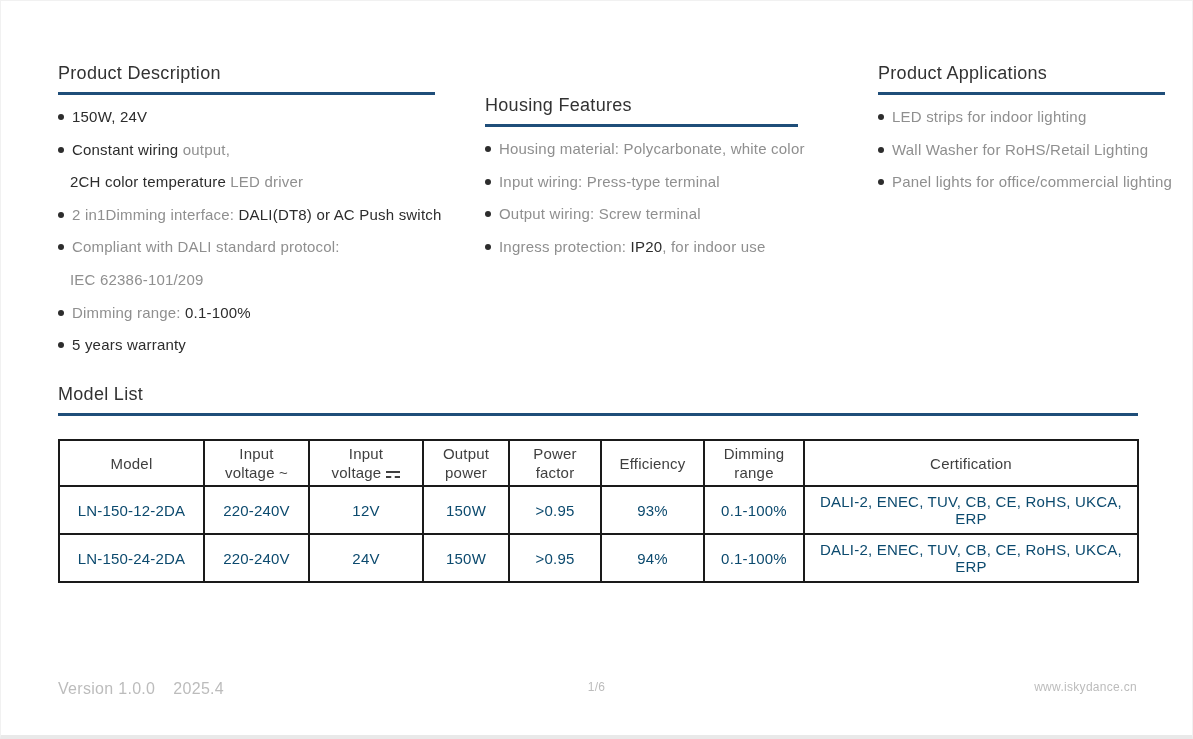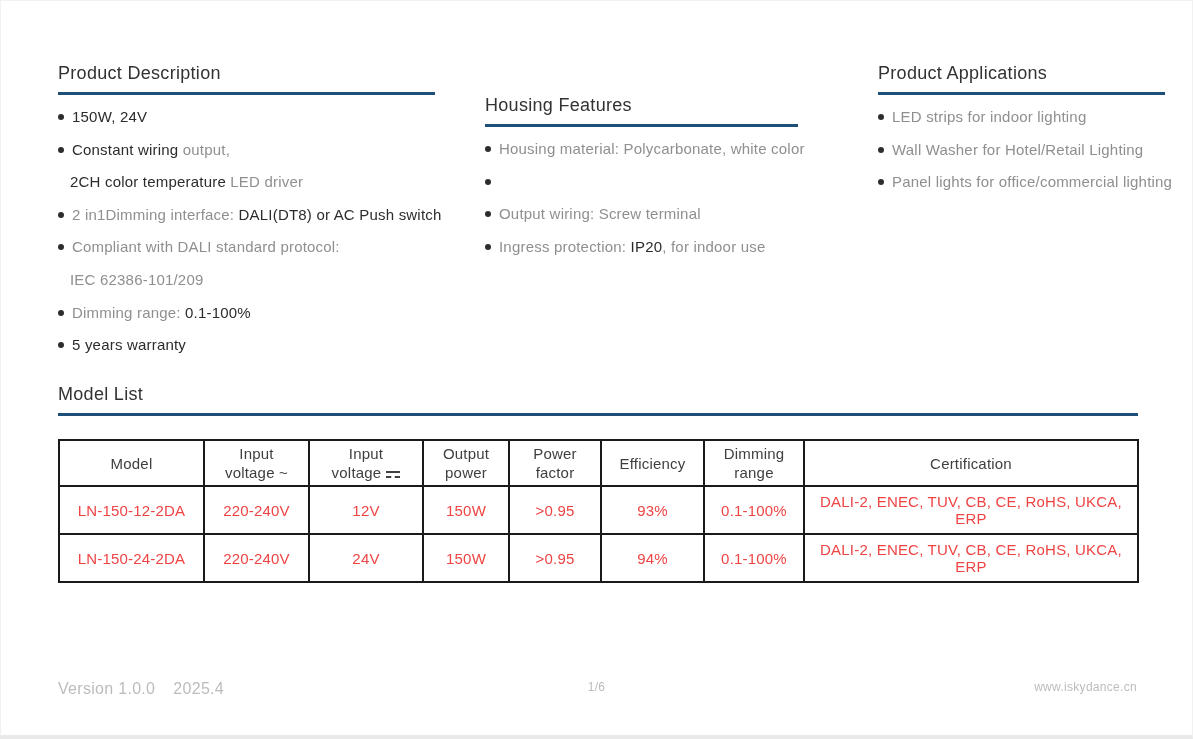--- a/index.html
+++ b/index.html
@@ -23,21 +23,21 @@
   .normal{color:#8f8f8f;}
 
   
   #model-section{position:absolute;left:57px;top:383px;width:1080px;}
   #model-table-wrap{position:absolute;left:57px;top:438px;width:1081px;}
   table{border-collapse:collapse;table-layout:fixed;width:1081px;}
   th,td{border:2px solid #1a1a1a;text-align:center;vertical-align:middle;padding:0 2px;overflow:hidden;}
   thead tr{height:46px;}
   tbody tr{height:48px;}
   th{font-weight:400;font-size:15px;color:#3f3f3f;line-height:19px;letter-spacing:.2px;}
-  td{font-size:15px;color:#ef4444;letter-spacing:.2px;}
+  td{font-size:15px;color:#0c4a6e;letter-spacing:.2px;}
   .hlabel{white-space:pre-line;}
   .dc-icon{display:inline-block;width:14px;height:3px;border-top:2px solid #3f3f3f;
            border-bottom:2px dashed #3f3f3f;margin-left:5px;}
 
   
   .footer-left{position:absolute;left:57px;top:679px;font-size:16px;color:#bcbcbc;display:flex;gap:18px;letter-spacing:.3px;}
   .footer-center{position:absolute;left:0;top:679px;width:100%;text-align:center;font-size:12px;color:#bcbcbc;letter-spacing:.3px;}
   .footer-right{position:absolute;right:55px;top:679px;font-size:12px;color:#bcbcbc;letter-spacing:.3px;}
 </style>
 </head>
@@ -56,31 +56,31 @@
         <li class="no-bullet"><span class="normal">IEC 62386-101/209</span></li>
         <li><span class="dot"></span><span class="normal">Dimming range: </span><span class="em">0.1-100%</span></li>
         <li><span class="dot"></span><span class="em">5 years warranty</span></li>
       </ul>
   </section>
 
   <section class="col" id="sec-1">
     <h2 class="sec-title" style="border-bottom-color: rgb(31, 78, 121);">Housing Features</h2>
     <ul class="features">
         <li><span class="dot"></span><span class="normal">Housing material: Polycarbonate, white color</span></li>
-        <li><span class="dot"></span></li>
+        <li><span class="dot"></span><span class="normal">Input wiring: Press-type terminal</span></li>
         <li><span class="dot"></span><span class="normal">Output wiring: Screw terminal</span></li>
         <li><span class="dot"></span><span class="normal">Ingress protection: </span><span class="em">IP20</span><span class="normal">, for indoor use</span></li>
       </ul>
   </section>
 
   <section class="col" id="sec-2">
     <h2 class="sec-title" style="border-bottom-color: rgb(31, 78, 121);">Product Applications</h2>
     <ul class="features">
         <li><span class="dot"></span><span class="normal">LED strips for indoor lighting</span></li>
-        <li><span class="dot"></span><span class="normal">Wall Washer for Hotel/Retail Lighting</span></li>
+        <li><span class="dot"></span><span class="normal">Wall Washer for RoHS/Retail Lighting</span></li>
         <li><span class="dot"></span><span class="normal">Panel lights for office/commercial lighting</span></li>
       </ul>
   </section>
 
   <section id="model-section">
     <h2 class="sec-title" style="border-bottom-color: rgb(31, 78, 121);">Model List</h2>
   </section>
 
   <div id="model-table-wrap">
     <table id="model-table">

